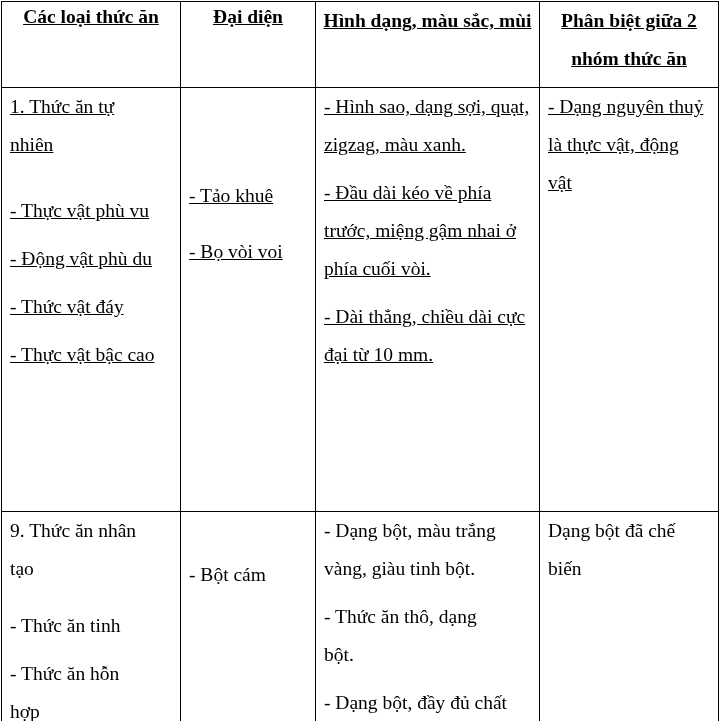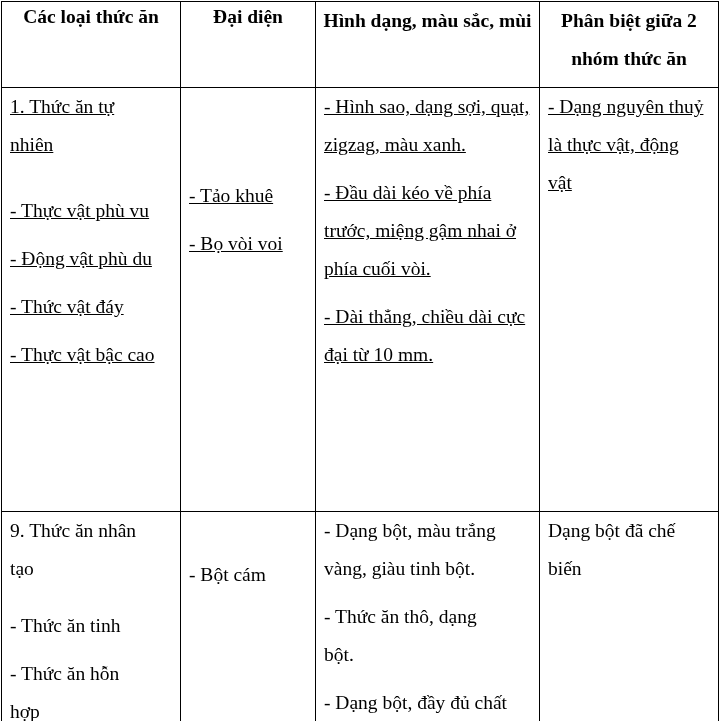--- a/index.html
+++ b/index.html
@@ -1,19 +1,19 @@
 <!DOCTYPE html>
 <html><head>
 <meta charset="utf-8">
 <style>
   html, body { margin:0; padding:0; background:#ffffff; }
   body { width:722px; height:721px; overflow:hidden; position:relative; font-family:"Liberation Serif", serif; color:#000; }
   table { position:absolute; left:1px; top:1px; border-collapse:collapse; table-layout:fixed; width:717px; }
   td, th { border:1px solid #000; vertical-align:top; padding:0 0 0 8px; font-size:19.5px; line-height:38px; }
-  th { font-weight:bold; text-align:center; padding:0 4px; height:85px; line-height:38px; }
+  th { font-weight:bold; text-align:center; padding:0 4px; height:85px; line-height:38px;text-decoration:underline; }
   th span { display:block; }
   tr.r1 td { height:334px;text-decoration:underline; }
   tr.r2 td { height:295px; }
   .para { display:block; }
 </style>
 </head>
 <body>
 
 <table>
   <colgroup>
@@ -40,21 +40,21 @@
   <tr class="r1">
     <td>
       <span class="para" style="padding-right:30px">1. Thức ăn tự nhiên</span>
       <span class="para" style="margin-top:28px">- Thực vật phù vu</span>
       <span class="para" style="margin-top:10px">- Động vật phù du</span>
       <span class="para" style="margin-top:10px">- Thức vật đáy</span>
       <span class="para" style="margin-top:10px;padding-right:20px">- Thực vật bậc cao</span>
     </td>
     <td style="padding-top:89px">
       <span class="para">- Tảo khuê</span>
-      <span class="para" style="margin-top:10px">- Bọ vòi voi</span>
+      <span class="para" style="margin-top:18px">- Bọ vòi voi</span>
     </td>
     <td style="">
       <span class="para">- Hình sao, dạng sợi, quạt, zigzag, màu xanh.</span>
       <span class="para" style="margin-top:10px">- Đầu dài kéo về phía trước, miệng gậm nhai ở phía cuối vòi.</span>
       <span class="para" style="margin-top:10px">- Dài thẳng, chiều dài cực đại từ 10 mm.</span>
     </td>
     <td style="padding-right:12px">
       <span class="para">- Dạng nguyên thuỷ là thực vật, động vật</span>
     </td>
   </tr>

